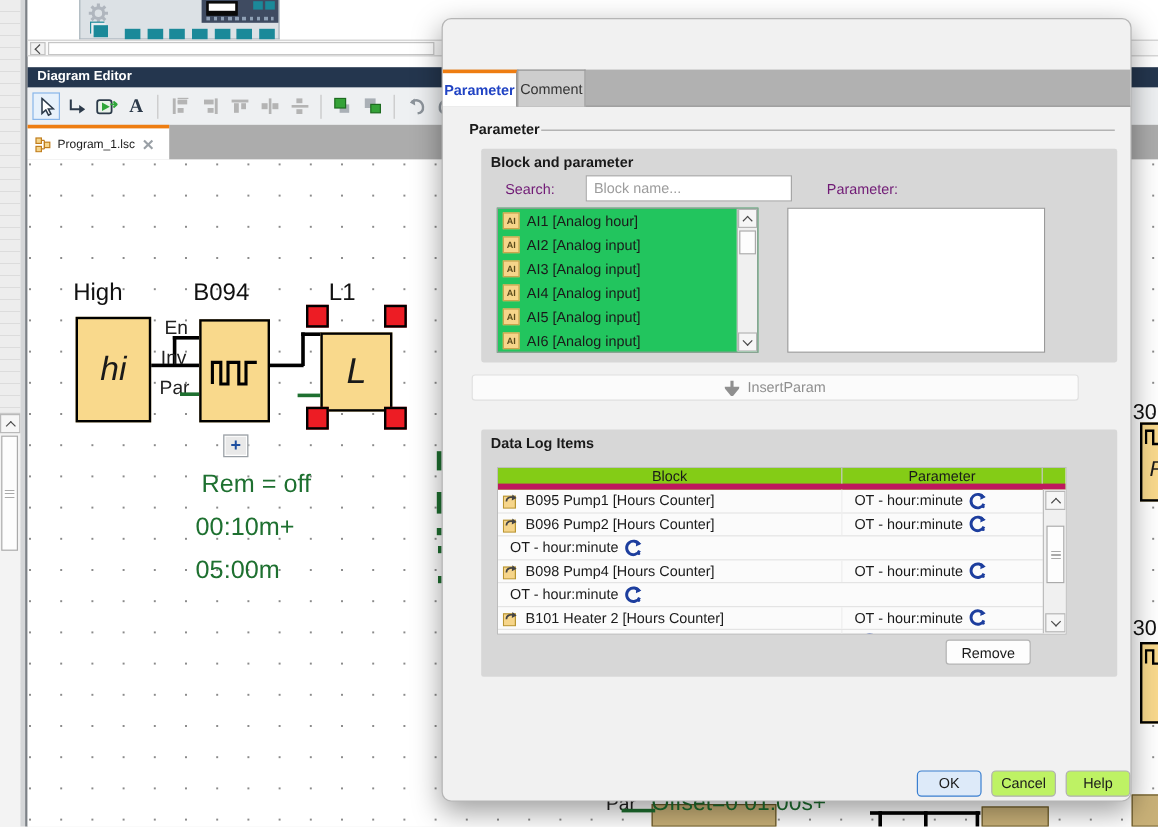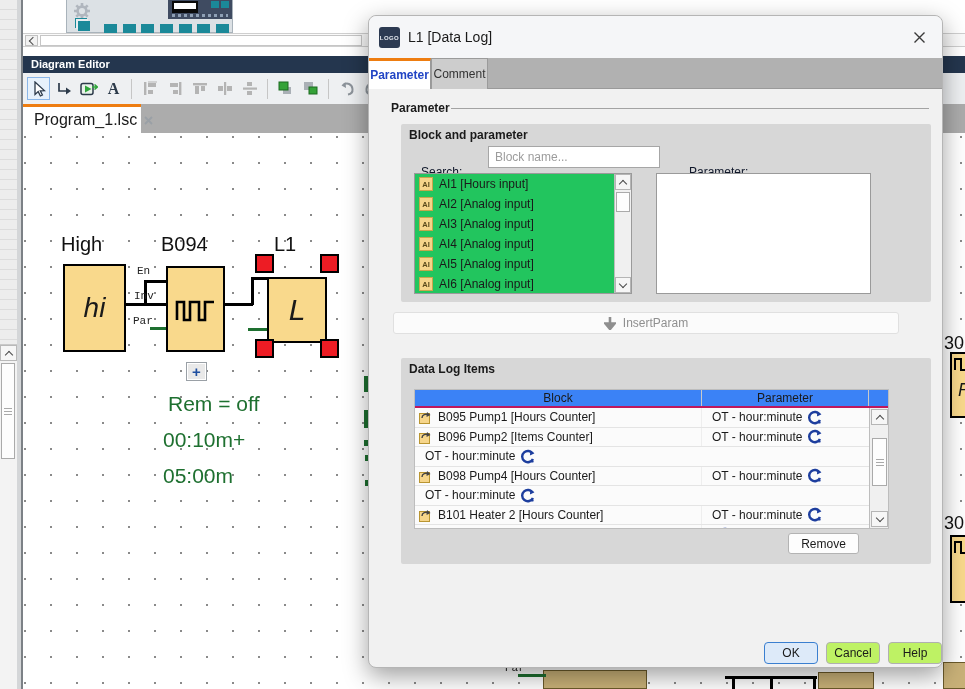--- a/index.html
+++ b/index.html
@@ -45,32 +45,32 @@
     color:#fff;font-size:11px;font-weight:bold;line-height:17px;padding-left:8px;}
   .toolbar{position:absolute;left:23px;top:73px;width:942px;height:31px;background:#eef0f2;
     display:flex;align-items:center;padding-left:4px;gap:2px;}
   .tbtn{width:23px;height:23px;display:flex;align-items:center;justify-content:center;border:1px solid transparent;}
   .tbtn.sel{border:1px solid #8ab6e8;background:#e7f1fb;}
   .tsep{width:1px;height:20px;background:#c6c6c6;margin:0 4px;}
   .text-tool-glyph{font-family:"Liberation Serif",serif;font-size:16px;font-weight:bold;color:#2c3a4a;}
 
   .tabstrip{position:absolute;left:23px;top:104px;width:942px;height:29px;background:#acacac;}
   .tab{position:absolute;left:0;top:0;width:118px;height:29px;background:#fff;border-top:3px solid #EE7D11;
-    display:flex;align-items:center;padding:0 6px;gap:5px;font-size:16px;}
+    display:flex;align-items:center;padding:0 6px;gap:5px;font-size:10px;}
   .tab-close{margin-left:2px;display:flex;}
 
   
   .canvas{position:absolute;left:23px;top:133px;width:942px;height:556px;background:#fff;
     background-image:radial-gradient(circle,#8a8a8a 1.1px,transparent 1.25px);
     background-size:26px 26px;background-position:15px 17px;}
   .blk{position:absolute;background:#F9D98C;border:2.5px solid #000;font-style:italic;}
   .wire{position:absolute;background:#000;}
   .gwire{position:absolute;background:#1E7030;}
   .dlabel{position:absolute;font-size:20px;color:#111;white-space:nowrap;}
-  .pinlbl{position:absolute;font-size:11px;color:#222;font-family:Liberation Mono, monospace;}
+  .pinlbl{position:absolute;font-size:16px;color:#222;}
   .note{position:absolute;font-size:21px;color:#1E7030;white-space:nowrap;}
   .redsq{position:absolute;width:19px;height:19px;background:#ED1C24;border:2.5px solid #000;}
   .plusbtn{position:absolute;left:163px;top:229px;width:21px;height:19px;background:#e9e9e9;
     border:1px solid #9aa0a6;display:flex;align-items:center;justify-content:center;
     font-size:15px;font-weight:bold;color:#1f4fa0;box-shadow:inset 0 0 0 1px #fff;}
   .frag{position:absolute;background:#1E7030;}
 
   
   .dialog{position:absolute;left:368px;top:15px;width:575px;height:653px;background:#f1f1f1;
     border:1px solid #b5b5b5;border-radius:8px;box-shadow:0 8px 24px rgba(0,0,0,.38);z-index:10;}
@@ -83,39 +83,39 @@
   .dtab{position:absolute;top:0;height:31px;display:flex;align-items:center;justify-content:center;font-size:12px;}
   .dtab.active{left:0;width:62px;background:#fff;border-top:3px solid #EE7D11;border-right:1px solid #999;
     color:#2144C4;font-weight:bold;}
   .dtab.idle{left:62px;width:57px;background:#cdcdcd;border:1px solid #9b9b9b;border-bottom:none;color:#333;}
   .dlg-section-lbl{position:absolute;left:22px;top:85px;font-size:12px;font-weight:bold;}
   .dlg-section-line{position:absolute;left:82px;right:13px;top:92px;height:1px;background:#a3a3a3;}
   .group{position:absolute;left:32px;width:530px;background:#d7d7d7;border-radius:2px;}
   .group-title{position:absolute;left:8px;top:4px;font-size:12px;font-weight:bold;}
   .g1{top:108px;height:178px;}
   .g2{top:342px;height:206px;}
-  .lbl12{position:absolute;font-size:12px;color:#0f172a;margin-top:14px;}
+  .lbl12{position:absolute;font-size:12px;color:#701a75;}
   .search-input{position:absolute;left:87px;top:22px;width:172px;height:22px;border:1px solid #a6a6a6;
     background:#fff;font-size:12px;padding:0 6px;font-family:"Liberation Sans",sans-serif;color:#000000;}
   .search-input::placeholder{color:#9c9c9c;}
   .listbox{position:absolute;left:13px;top:49px;width:218px;height:121px;background:#22c55e;border:1px solid #9a9a9a;overflow:hidden;}
   .li{height:20px;display:flex;align-items:center;gap:6px;padding-left:4px;font-size:12px;}
   .ai-ic{width:14px;height:14px;background:#f6d58a;border:1px solid #c9a64d;font-size:7.5px;font-weight:bold;
     color:#5a4a1a;display:flex;align-items:center;justify-content:center;flex:0 0 auto;}
   .sb{position:absolute;right:0;top:0;bottom:0;width:17px;background:#f0f0f0;border-left:1px solid #bdbdbd;}
   .sb-btn{position:absolute;left:0;width:16px;height:16px;background:#f6f6f6;border:1px solid #b5b5b5;
     display:flex;align-items:center;justify-content:center;}
   .sb-thumb{position:absolute;left:1px;width:14px;background:#fdfdfd;border:1px solid #aaa;
     display:flex;align-items:center;justify-content:center;}
   .parambox{position:absolute;left:255px;top:49px;width:215px;height:121px;background:#fff;border:1px solid #9a9a9a;}
   .insert-btn{position:absolute;left:24px;top:296px;width:506px;height:22px;background:#fbfbfb;
     border:1px solid #e0e0e0;border-radius:3px;display:flex;align-items:center;justify-content:center;gap:7px;
     color:#8f8f8f;font-size:12px;}
   .dtable{position:absolute;left:13px;top:31px;width:475px;height:140px;background:#fbfbfb;border:1px solid #bdbdbd;overflow:hidden;}
-  .thead{display:flex;height:18px;background:#3b82f6;border-bottom:2px solid #be185d;font-size:12px;}
+  .thead{display:flex;height:18px;background:#84cc16;border-bottom:5px solid #be185d;font-size:12px;}
   .th{display:flex;align-items:center;justify-content:center;border-right:1px solid #c9c9c9;}
   .th.c1{width:287px;} .th.c2{width:167px;}
   .tr{display:flex;height:19.5px;border-bottom:1px solid #e4e4e4;font-size:12px;align-items:center;}
   .td1{width:287px;display:flex;align-items:center;gap:6px;padding-left:4px;border-right:1px solid #eee;height:100%;}
   .td2{width:167px;display:flex;align-items:center;gap:5px;padding-left:10px;height:100%;}
   .hc-ic{flex:0 0 auto;}
   .tbl-sb{position:absolute;right:0;top:18px;bottom:0;width:19px;background:#f0f0f0;border-left:1px solid #bdbdbd;}
   .remove-btn{position:absolute;left:387px;top:175px;width:71px;height:21px;background:#fdfdfd;border:1px solid #b3b3b3;
     border-radius:3px;font-size:12px;display:flex;align-items:center;justify-content:center;}
   .footer-btn{position:absolute;top:626px;width:54px;height:22px;border-radius:4px;font-size:12px;
@@ -354,58 +354,48 @@
       <svg width="26" height="16" viewBox="0 0 26 16" style="margin:2px 0 0 2px">
         <path d="M1 14 V3 H7 V14 H12 V3 H19 V14 H25" fill="none" stroke="#000" stroke-width="2"></path>
         </svg>
     </div>
 
     <div class="debris-tan" style="left:520px;top:537px;width:104px;height:19px"></div>
     <div class="debris-tan" style="left:795px;top:539px;width:56px;height:17px"></div>
     <div class="debris-tan" style="left:920px;top:529px;width:47px;height:27px"></div>
     <div class="pinlbl" style="left:482px;top:529px">Par</div>
     <div class="gwire" style="left:495px;top:541px;width:28px;height:3px"></div>
+    <div class="bnote" style="left:520px;top:526px">Offset=0 01.00s+</div>
     <div class="debris-line" style="left:702px;top:543px;width:92px;height:2.5px"></div>
     <div class="debris-line" style="left:709px;top:543px;width:2.5px;height:13px"></div>
     <div class="debris-line" style="left:747px;top:543px;width:2.5px;height:13px"></div>
     <div class="debris-line" style="left:790px;top:543px;width:2.5px;height:13px"></div>
   </div>
 
   <div class="dialog">
-    <div class="dlg-titlebar">
-      <div class="dlg-icon">
-          <span>LOGO</span>
-        </div>
-      <div class="dlg-title">L1 [Data Log]</div>
-      <div class="dlg-close">
-        <svg width="13" height="13" viewBox="0 0 13 13">
-          <path d="M1.5 1.5 L11.5 11.5 M11.5 1.5 L1.5 11.5" stroke="#3a3a3a" stroke-width="1.4"></path>
-          </svg>
-      </div>
-    </div>
 
     <div class="dlg-tabs">
       <div class="dtab active">Parameter</div>
       <div class="dtab idle">Comment</div>
     </div>
 
     <div class="dlg-section-lbl">Parameter</div>
     <div class="dlg-section-line"></div>
 
     <div class="group g1">
       <div class="group-title">Block and parameter</div>
       <div class="lbl12" style="left:20px;top:27px">Search:</div>
       <input class="search-input" type="text" placeholder="Block name..." style="">
       <div class="lbl12" style="left:288px;top:27px">Parameter:</div>
 
       <div class="listbox">
         <div>
             <div class="li">
             <span class="ai-ic">AI</span>
-            <span>AI1 [Hours input]</span>
+            <span>AI1 [Analog hour]</span>
           </div>
             <div class="li">
             <span class="ai-ic">AI</span>
             <span>AI2 [Analog input]</span>
           </div>
             <div class="li">
             <span class="ai-ic">AI</span>
             <span>AI3 [Analog input]</span>
           </div>
             <div class="li">
@@ -468,21 +458,21 @@
                 </svg>
             </div>
           </div>
             <div class="tr">
             <div class="td1">
               <svg class="hc-ic" width="13" height="14" viewBox="0 0 13 14">
                 <rect x="0.5" y="3.5" width="10" height="10" fill="#f6d58a" stroke="#b99531"></rect>
                 <path d="M3 8 C3 4.5 7 3.5 9 5" fill="none" stroke="#444" stroke-width="1.4"></path>
                 <path d="M8 2 L11.5 5 L7.5 7 Z" fill="#444"></path>
                 </svg>
-              <span>B096 Pump2 [Items Counter]</span>
+              <span>B096 Pump2 [Hours Counter]</span>
             </div>
             <div class="td2">
               <span>OT - hour:minute</span>
               <svg width="15" height="15" viewBox="0 0 16 16">
                 <path d="M13.6 5.2 A6 6 0 1 0 13.8 10.6" fill="none" stroke="#1D3E9E" stroke-width="2.6"></path>
                 <path d="M11 1.2 L15.4 4.4 L10.6 6.8 Z" fill="#1D3E9E"></path>
                 <circle cx="13.2" cy="13.2" r="1.3" fill="#1D3E9E"></circle>
                 </svg>
             </div>
           </div>

